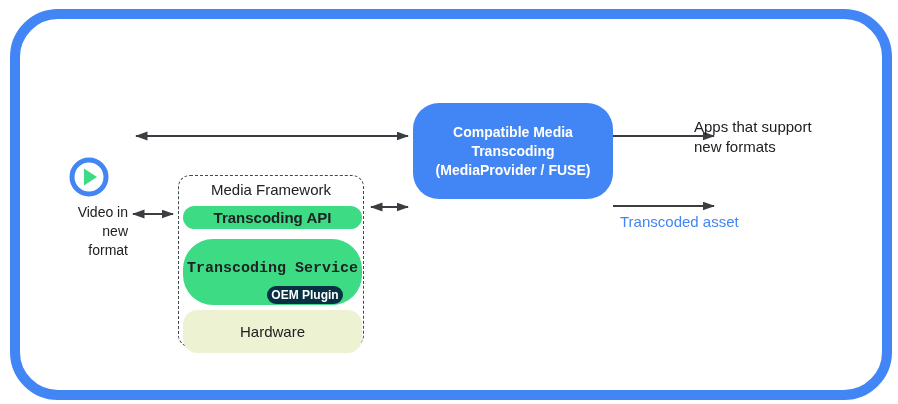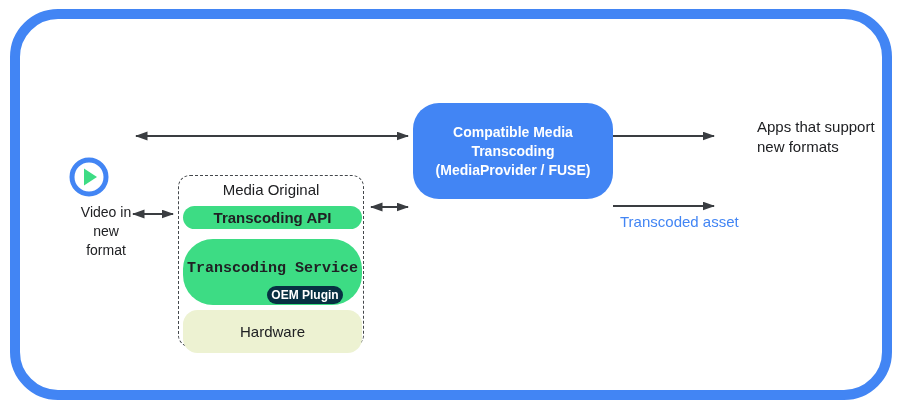--- a/index.html
+++ b/index.html
@@ -30,23 +30,23 @@
   line.arrow { stroke: var(--c-arrow, #3a3d41); stroke-width: 2; }
   .ah { fill: var(--c-arrow, #3a3d41); }
 
   .play {
     position: absolute;
     left: 69px; top: 157px;
     width: 40px; height: 40px;
   }
   .video-label {
     position: absolute;
-    left: 64px; top: 203px; width: 84px;
+    left: 44px; top: 203px; width: 84px;
     font-size: 14px; line-height: 19px;
-    text-align: center;
+    text-align: right;
     white-space: pre-line;
   }
 
   .mf-box {
     position: absolute;
     left: 178px; top: 175px;
     width: 186px; height: 172px;
     border: 1.6px dashed #43474b;
     border-radius: 12px;
     box-sizing: border-box;
@@ -112,21 +112,21 @@
     position: absolute;
     color: var(--c-blue, #4285f4);
     font-size: 15px;
     white-space: nowrap;
   }
   .asset-label.original { left: 620px; top: 110px; }
   .asset-label.transcoded { left: 620px; top: 213px; }
 
   .apps-text {
     position: absolute;
-    left: 757px;
+    left: 694px;
     font-size: 15px; line-height: 20px;
     white-space: pre-line;
   }
   .apps-text.top { top: 117px; }
   .apps-text.bottom { top: 185px; }
 </style>
 </head>
 <body>
 
 <div class="canvas">
@@ -151,21 +151,21 @@
       <circle cx="20" cy="20" r="17" fill="#ffffff" stroke="var(--c-blue, #4285f4)" stroke-width="5"></circle>
       <path d="M15,11.5 L28,20 L15,28.5 Z" fill="var(--c-green, #3ddc84)"></path>
     </svg>
   </div>
 
   <div class="video-label">Video in
 new
 format</div>
 
   <div class="mf-box"></div>
-  <div class="mf-title">Media Original</div>
+  <div class="mf-title">Media Framework</div>
 
   <div class="layer api">Transcoding API</div>
   <div class="layer service">Transcoding Service</div>
   <div class="oem">OEM Plugin</div>
   <div class="layer hardware">Hardware</div>
 
   <div class="cmt-box">Compatible Media
 Transcoding
 (MediaProvider / FUSE)</div>
 

